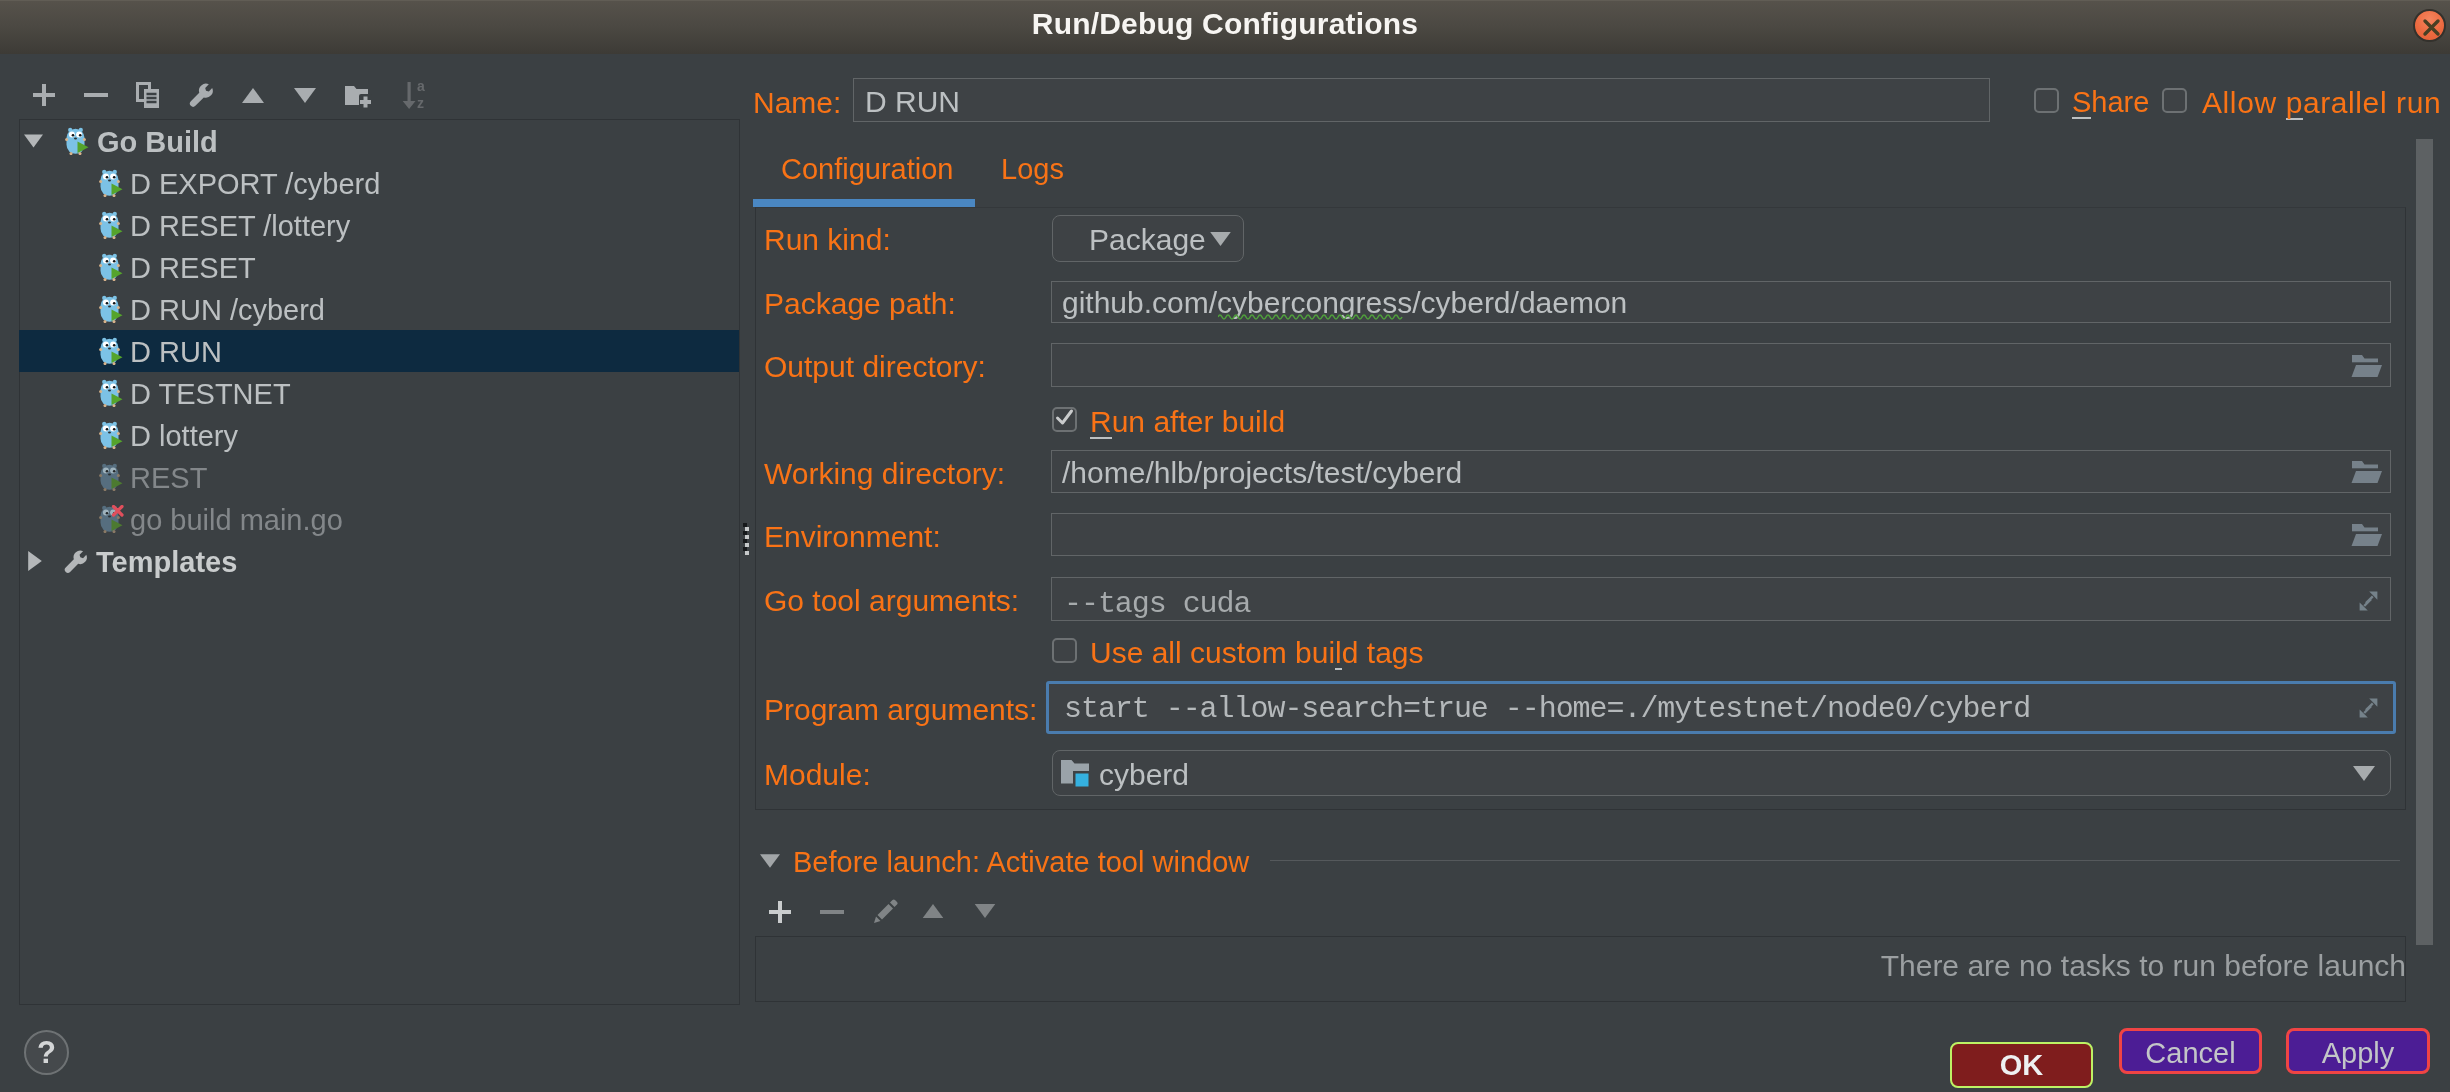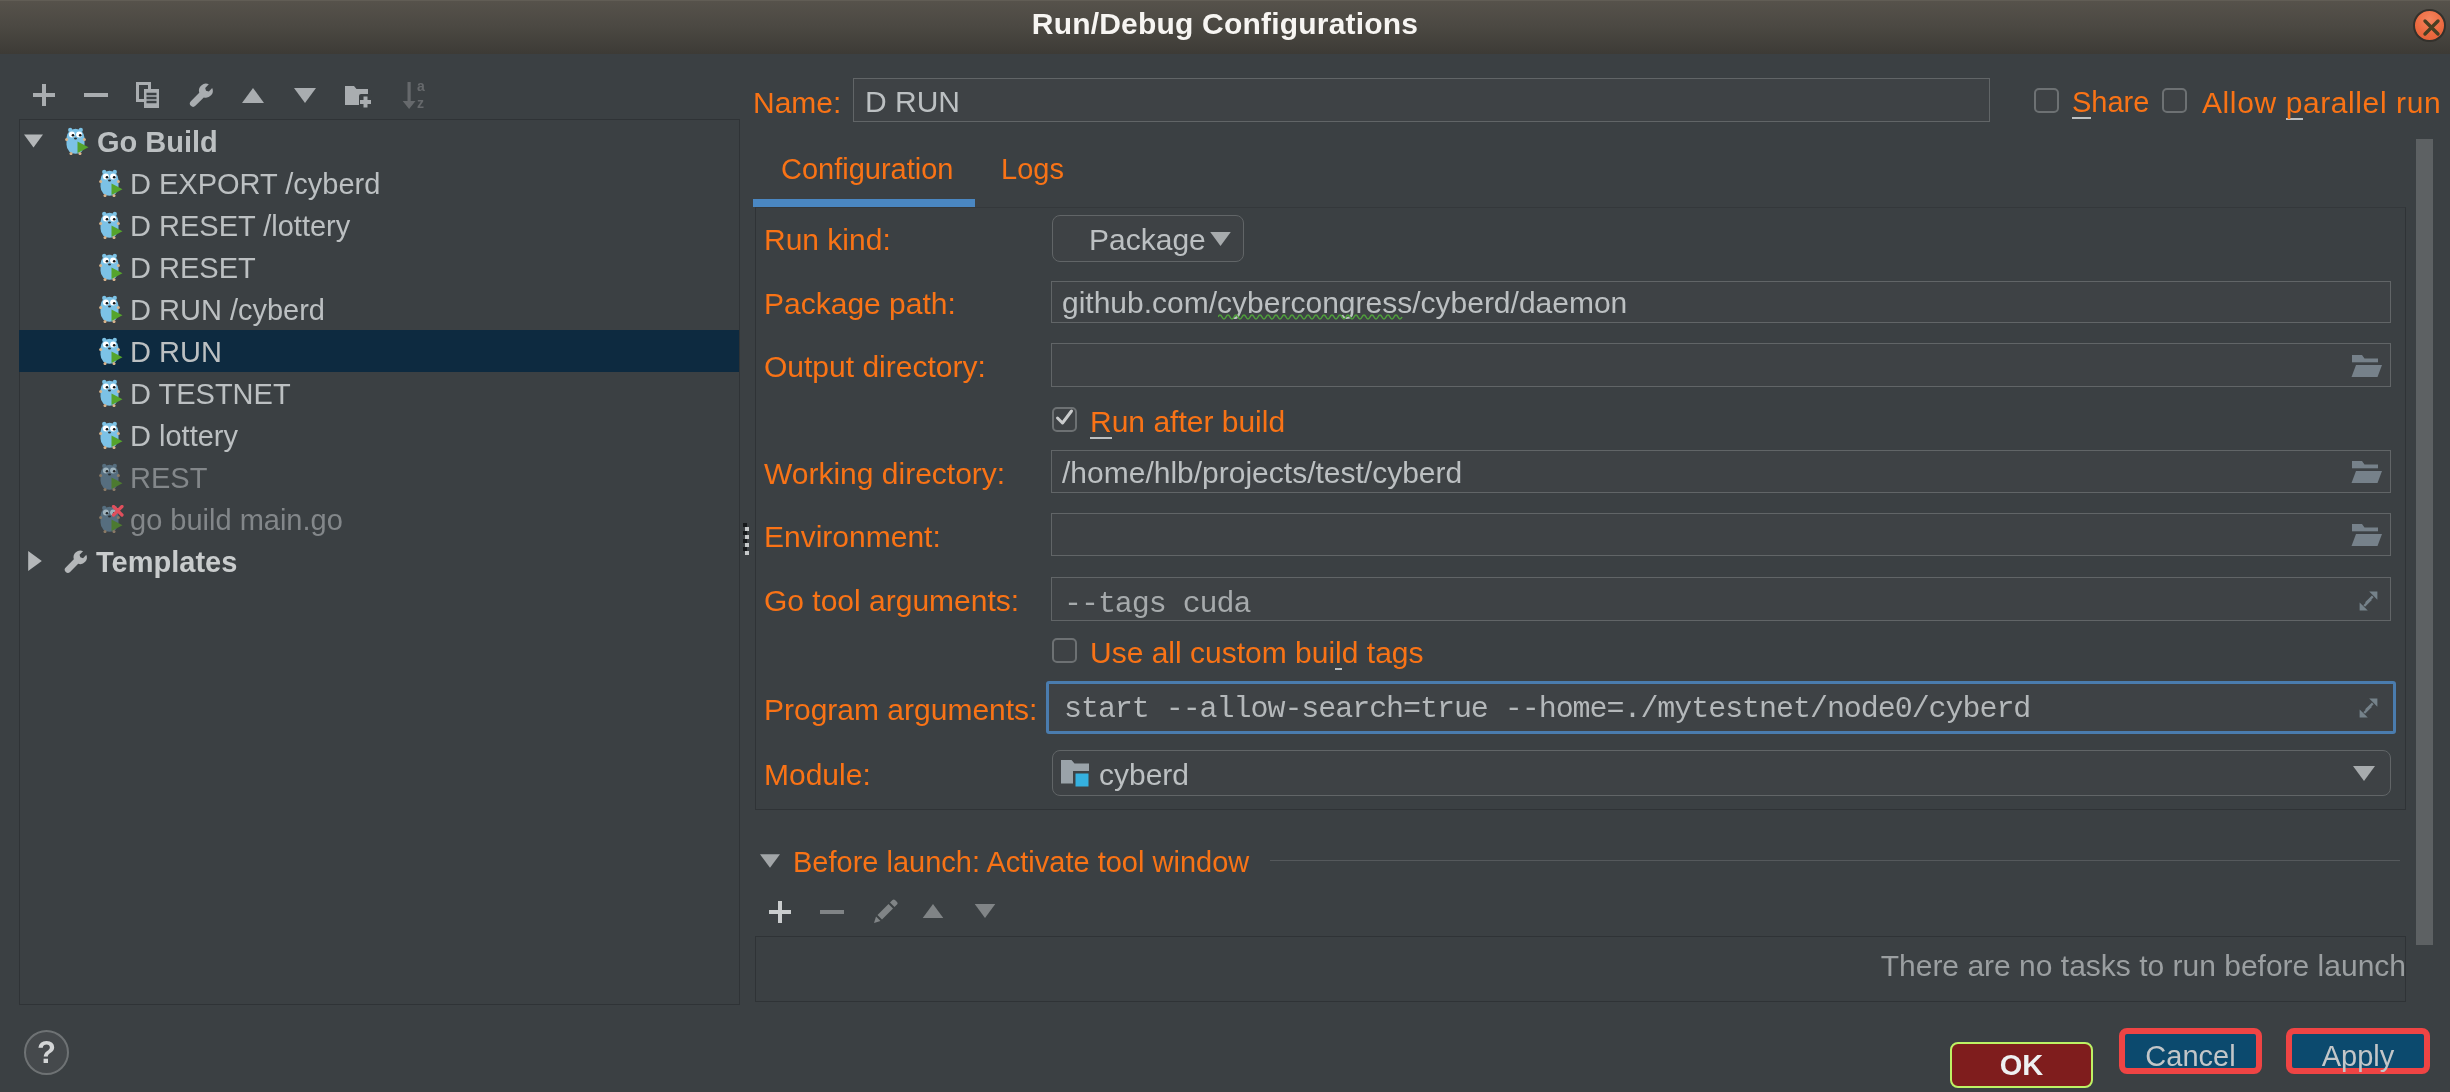--- a/index.html
+++ b/index.html
@@ -22,21 +22,21 @@
   .bold { font-weight:bold; }
   .dim { color:#83878a; }
   .field { position:absolute; background:#3e4245; border:1px solid #616567; }
   .rounded { border-radius:8px; }
   .fieldtext { position:absolute; font-size:30px; color:#bcc0c2; white-space:nowrap; }
   .mono { font-family:"Liberation Mono", monospace; font-size:30px; letter-spacing:-1.05px; }
   .cb { position:absolute; width:25px; height:25px; border:2px solid #6d7173; border-radius:5px; background:#3e4245; }
   .label { position:absolute; font-size:30px; color:#f97316; white-space:nowrap; }
   .mn { display:inline-block; border-bottom:2px solid #bcc0c2; padding-bottom:0px; line-height:0.95; }
   .btn { position:absolute; height:46px; border-radius:8px; font-size:29px; text-align:center;
-         background:#0c4a6e; border:6px solid #ef4444; color:#c3c6c8; line-height:44px; }
+         background:#4c1d95; border:3px solid #ef4444; color:#c3c6c8; line-height:44px; }
   .scrollthumb { left:2416px; top:139px; width:17px; height:806px; background:#5d6163; }
 </style>
 </head>
 <body>
 
 <div class="abs titlebar"></div>
 <div class="abs title">Run/Debug Configurations</div>
 <div class="abs closebtn">
     <svg width="19" height="19" viewBox="0 0 19 19">
       <path d="M3 3 L16 16 M16 3 L3 16" stroke="#473f23" stroke-width="3.4" stroke-linecap="round"></path>

